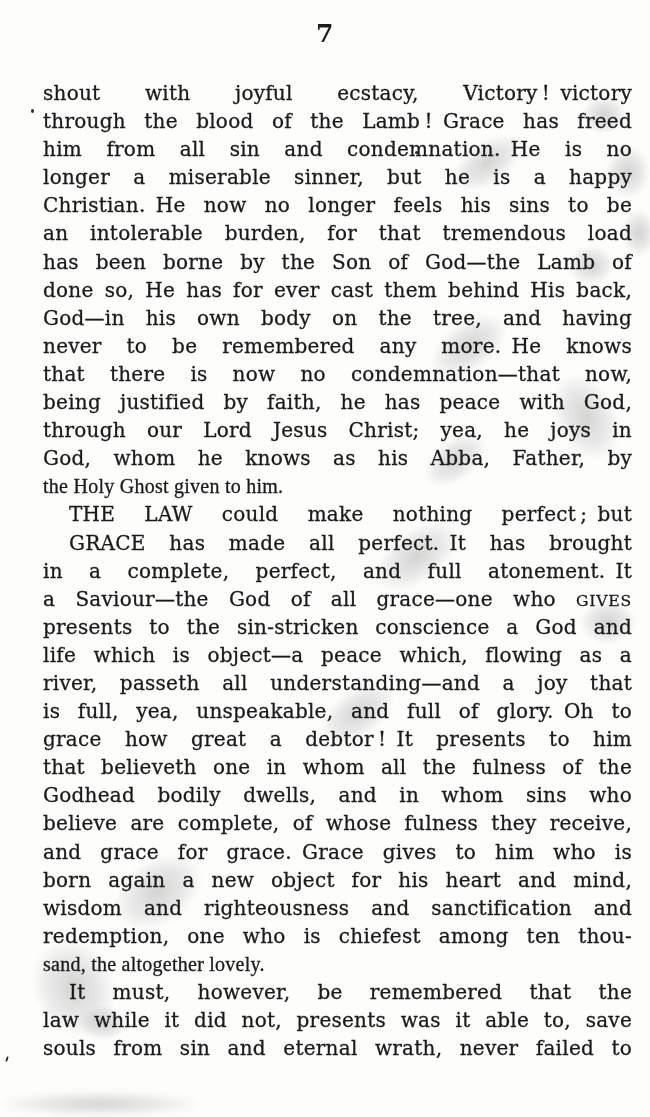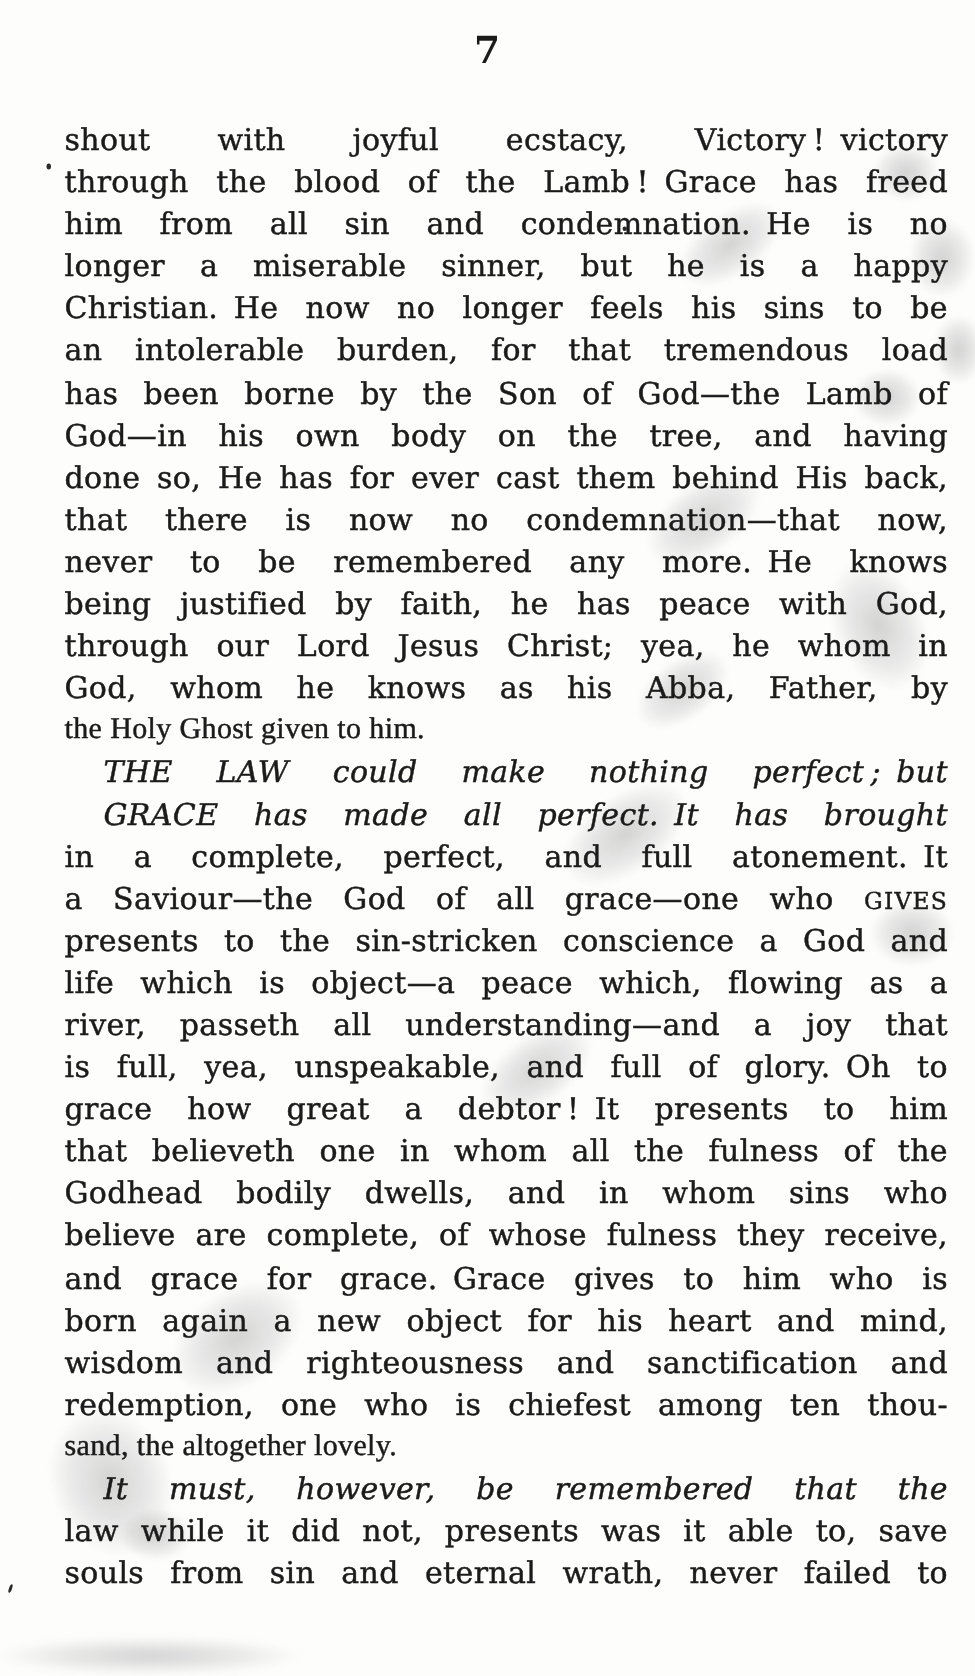--- a/index.html
+++ b/index.html
@@ -30,21 +30,21 @@
     letter-spacing: 0.25px;
     -webkit-text-stroke: 0.3px #1b1b1b;
   }
   .para { margin: 0; }
   .line {
     text-align: justify;
     text-align-last: justify;
     height: 28.1px;
   }
   .line.last { text-align-last: left; font-family: Liberation Serif, serif; }
-  .line.indent { text-indent: 26px; font-style: italic; }
+  .line.indent { text-indent: 26px; }
   .sc { font-size: 0.78em; letter-spacing: 0.8px; }
 
   
   .smudge {
     position: absolute;
     border-radius: 50%;
     background: radial-gradient(ellipse at center, rgba(148,148,148,0.40) 0%, rgba(148,148,148,0.18) 45%, rgba(148,148,148,0) 72%);
     filter: blur(1.5px);
     pointer-events: none;
   }
@@ -104,26 +104,26 @@
 
   <div class="page-body">
       <div class="para">
         <div class="line">shout with joyful ecstacy, Victory ! victory</div>
         <div class="line">through the blood of the Lamb ! Grace has freed</div>
         <div class="line">him from all sin and condemnation. He is no</div>
         <div class="line">longer a miserable sinner, but he is a happy</div>
         <div class="line">Christian. He now no longer feels his sins to be</div>
         <div class="line">an intolerable burden, for that tremendous load</div>
         <div class="line">has been borne by the Son of God—the Lamb of</div>
+        <div class="line">done so, He has for ever cast them behind His back,</div>
         <div class="line">God—in his own body on the tree, and having</div>
-        <div class="line">done so, He has for ever cast them behind His back,</div>
+        <div class="line">never to be remembered any more. He knows</div>
         <div class="line">that there is now no condemnation—that now,</div>
-        <div class="line">never to be remembered any more. He knows</div>
         <div class="line">being justified by faith, he has peace with God,</div>
-        <div class="line">through our Lord Jesus Christ; yea, he whom in</div>
+        <div class="line">through our Lord Jesus Christ; yea, he joys in</div>
         <div class="line">God, whom he knows as his Abba, Father, by</div>
         <div class="line last">the Holy Ghost given to him.</div>
       </div>
       <div class="para">
         <div class="line indent">THE LAW could make nothing perfect ; but</div>
       </div>
       <div class="para">
         <div class="line indent">GRACE has made all perfect. It has brought</div>
         <div class="line">in a complete, perfect, and full atonement. It</div>
         <div class="line">a Saviour—the God of all grace—one who <span class="sc">GIVES</span></div>

